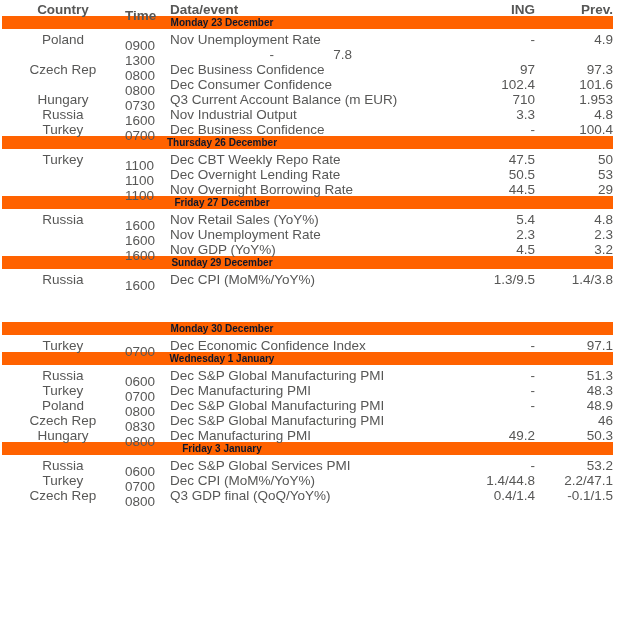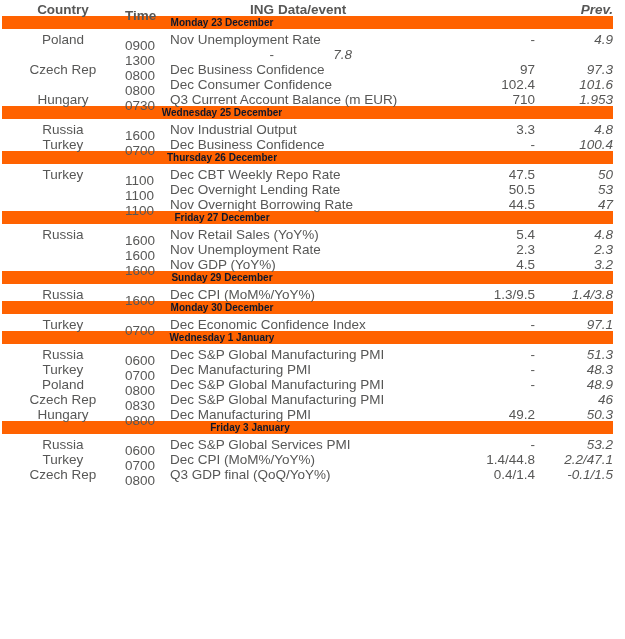--- a/index.html
+++ b/index.html
@@ -28,21 +28,21 @@
   .cell {
     box-sizing: border-box;
     white-space: nowrap;
     overflow: visible;
     height: 100%;
   }
   .country-cell { width: 122px; text-align: center; }
   .time-cell    { width: 42px; padding-left: 1px; text-align: left; margin-top: 12px; }
   .event-cell   { flex: 1; padding-left: 4px; text-align: left; }
   .ing-cell     { width: 108px; text-align: right; }
-  .prev-cell    { width: 78px; text-align: right; font-style: italic; }
+  .prev-cell    { width: 78px; text-align: right; }
   .header-row .cell { font-weight: bold; }
   .date-bar {
     box-sizing: border-box;
     border-top: 1.3px solid #ffffff;
     border-bottom: 1.3px solid #ffffff;
     display: flex;
     align-items: center;
   }
   .date-label {
     display: block;
@@ -53,22 +53,22 @@
     font-size: 10px;
   }
 </style>
 </head>
 <body>
 
 <div class="calendar">
   <div class="row header-row">
     <div class="cell country-cell">Country</div>
     <div class="cell time-cell">Time</div>
+    <div class="cell event-cell">Data/event</div>
     <div class="cell ing-cell">ING</div>
-    <div class="cell event-cell">Data/event</div>
     <div class="cell prev-cell">Prev.</div>
   </div>
   <div id="rows-container">
       <div class="row date-bar" style="background: rgb(255, 98, 0);">
         <span class="date-label">Monday 23 December</span>
       </div>
       <div class="row data-row">
         <div class="cell country-cell">Poland</div>
         <div class="cell time-cell">0900</div>
         <div class="cell event-cell">Nov Unemployment Rate</div>
@@ -95,23 +95,20 @@
         <div class="cell ing-cell">102.4</div>
         <div class="cell prev-cell">101.6</div>
       </div>
       <div class="row data-row">
         <div class="cell country-cell">Hungary</div>
         <div class="cell time-cell">0730</div>
         <div class="cell event-cell">Q3 Current Account Balance (m EUR)</div>
         <div class="cell ing-cell">710</div>
         <div class="cell prev-cell">1.953</div>
       </div>
-      <div class="row date-bar" style="background: rgb(255, 98, 0);">
-        <span class="date-label">Wednesday 25 December</span>
-      </div>
       <div class="row data-row">
         <div class="cell country-cell">Russia</div>
         <div class="cell time-cell">1600</div>
         <div class="cell event-cell">Nov Industrial Output</div>
         <div class="cell ing-cell">3.3</div>
         <div class="cell prev-cell">4.8</div>
       </div>
       <div class="row data-row">
         <div class="cell country-cell">Turkey</div>
         <div class="cell time-cell">0700</div>
@@ -134,21 +131,21 @@
         <div class="cell time-cell">1100</div>
         <div class="cell event-cell">Dec Overnight Lending Rate</div>
         <div class="cell ing-cell">50.5</div>
         <div class="cell prev-cell">53</div>
       </div>
       <div class="row data-row">
         <div class="cell country-cell"></div>
         <div class="cell time-cell">1100</div>
         <div class="cell event-cell">Nov Overnight Borrowing Rate</div>
         <div class="cell ing-cell">44.5</div>
-        <div class="cell prev-cell">47</div>
+        <div class="cell prev-cell">29</div>
       </div>
       <div class="row date-bar" style="background: rgb(255, 98, 0);">
         <span class="date-label">Friday 27 December</span>
       </div>
       <div class="row data-row">
         <div class="cell country-cell">Russia</div>
         <div class="cell time-cell">1600</div>
         <div class="cell event-cell">Nov Retail Sales (YoY%)</div>
         <div class="cell ing-cell">5.4</div>
         <div class="cell prev-cell">4.8</div>
@@ -170,21 +167,21 @@
       <div class="row date-bar" style="background: rgb(255, 98, 0);">
         <span class="date-label">Sunday 29 December</span>
       </div>
       <div class="row data-row">
         <div class="cell country-cell">Russia</div>
         <div class="cell time-cell">1600</div>
         <div class="cell event-cell">Dec CPI (MoM%/YoY%)</div>
         <div class="cell ing-cell">1.3/9.5</div>
         <div class="cell prev-cell">1.4/3.8</div>
       </div>
-      <div class="row date-bar" style="background: rgb(255, 98, 0);">
+      <div class="row date-bar" style="background: rgb(255, 98, 0); margin-top: 36px;">
         <span class="date-label">Monday 30 December</span>
       </div>
       <div class="row data-row">
         <div class="cell country-cell">Turkey</div>
         <div class="cell time-cell">0700</div>
         <div class="cell event-cell">Dec Economic Confidence Index</div>
         <div class="cell ing-cell">-</div>
         <div class="cell prev-cell">97.1</div>
       </div>
       <div class="row date-bar" style="background: rgb(255, 98, 0);">
@@ -217,21 +214,21 @@
         <div class="cell event-cell">Dec S&amp;P Global Manufacturing PMI</div>
         <div class="cell prev-cell">46</div>
       </div>
       <div class="row data-row">
         <div class="cell country-cell">Hungary</div>
         <div class="cell time-cell">0800</div>
         <div class="cell event-cell">Dec Manufacturing PMI</div>
         <div class="cell ing-cell">49.2</div>
         <div class="cell prev-cell">50.3</div>
       </div>
-      <div class="row date-bar" style="background: rgb(255, 98, 0); padding-left: 28px;">
+      <div class="row date-bar" style="background: rgb(255, 98, 0);">
         <span class="date-label">Friday 3 January</span>
       </div>
       <div class="row data-row">
         <div class="cell country-cell">Russia</div>
         <div class="cell time-cell">0600</div>
         <div class="cell event-cell">Dec S&amp;P Global Services PMI</div>
         <div class="cell ing-cell">-</div>
         <div class="cell prev-cell">53.2</div>
       </div>
       <div class="row data-row">

